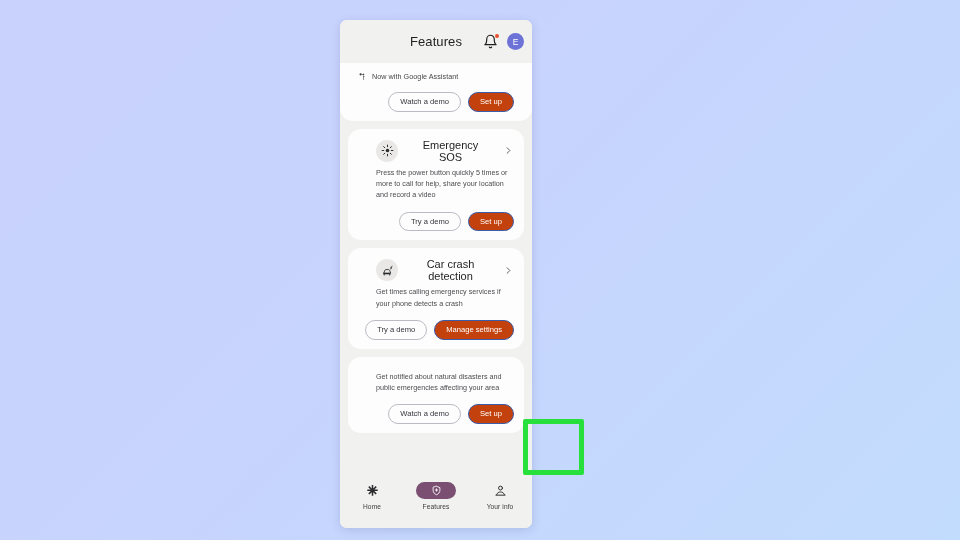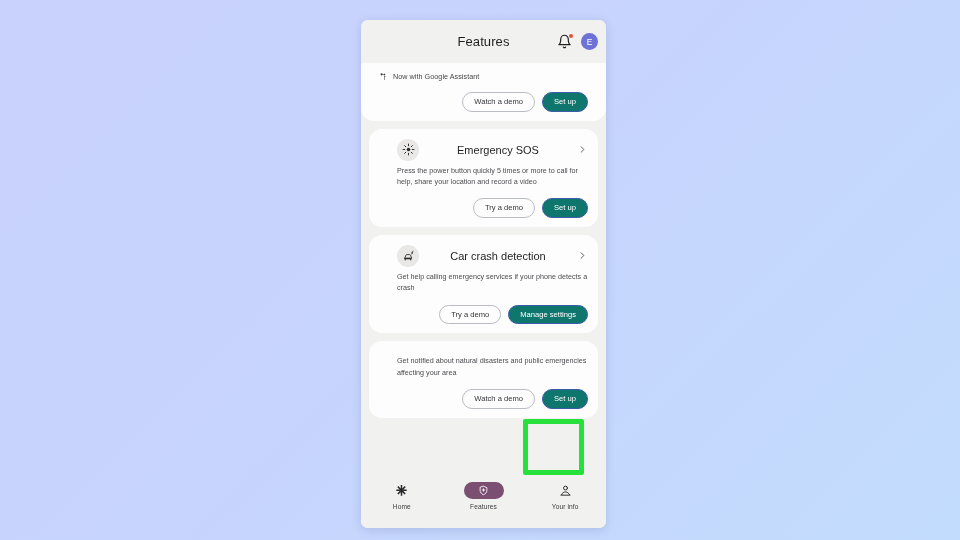--- a/index.html
+++ b/index.html
@@ -9,22 +9,22 @@
     font-family: "Liberation Sans", sans-serif;
   }
   body {
     background: linear-gradient(135deg, #c9d2fd 0%, #c7d4fd 45%, #c2dcfd 100%);
     position: relative;
   }
 
   
   #phone {
     position: absolute;
-    left: 361px; top: 20px;
-    width: 245px; height: 508px;
+    left: 340px; top: 20px;
+    width: 192px; height: 508px;
     background: #f1f1ef;
     border-radius: 7px;
     overflow: hidden;
     box-shadow: 0 2px 10px rgba(60,70,120,.18);
     display: flex; flex-direction: column;
   }
 
   
   .appbar {
     height: 43px;
@@ -95,21 +95,21 @@
     gap: 7px; margin-top: 11px;
   }
   .btn {
     font-size: 7.6px;
     border-radius: 20px;
     padding: 5px 11px 5px 11px;
     line-height: 1;
     white-space: nowrap;
   }
   .btn-outline { background: #fdfdfd; border: .8px solid #b9bcc2; color: #34343a; }
-  .btn-filled  { background: #0f766e; color: #fff; border: .8px solid #3c5ca8; }
+  .btn-filled  { background: #c2410c; color: #fff; border: .8px solid #3c5ca8; }
 
   
   .bottomnav {
     flex: 0 0 52px;
     background: #f1f1ef;
     display: flex; align-items: flex-start;
     padding-top: 6px;
   }
   .navitem {
     flex: 1 1 0; display: flex; flex-direction: column;
@@ -200,21 +200,21 @@
             <path d="M20.5 4.5l-2.6 1.8 2.2 1-2.6 1.6"></path>
           </svg>
         </div>
         <div class="card-title">Car crash detection</div>
         <div class="chev">
           <svg width="11" height="11" viewBox="0 0 24 24" fill="none" stroke="#5d5d60" stroke-width="2.1" stroke-linecap="round" stroke-linejoin="round">
               <path d="M9 18l6-6-6-6"></path>
             </svg>
         </div>
       </div>
-      <div class="card-desc">Get help calling emergency services if your phone detects a crash</div>
+      <div class="card-desc">Get times calling emergency services if your phone detects a crash</div>
       <div class="btn-row">
         <div class="btn btn-outline">Try a demo</div>
         <div class="btn btn-filled">Manage settings</div>
       </div>
     </div>
 
     <div class="card">
       <div class="card-desc">Get notified about natural disasters and public emergencies affecting your area</div>
       <div class="btn-row">
         <div class="btn btn-outline">Watch a demo</div>

